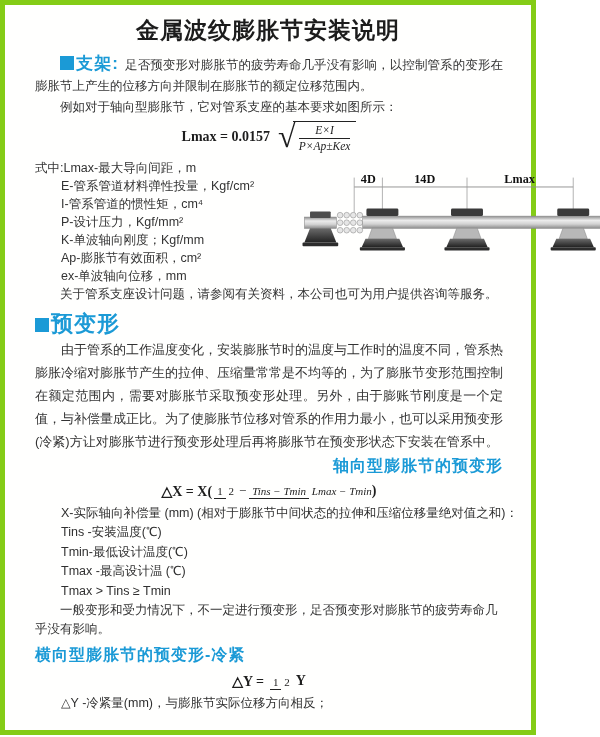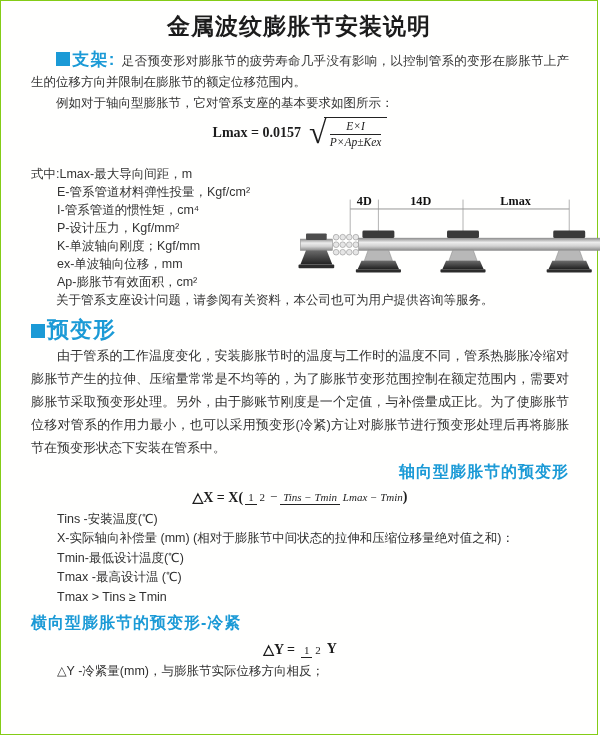--- a/index.html
+++ b/index.html
@@ -4,22 +4,22 @@
 <style>
   html,body{margin:0;padding:0;}
   body{
     width:600px;height:737px;overflow:hidden;
     background:#ffffff;
     font-family:"Liberation Sans",sans-serif;
     color:#303030;
     -webkit-font-smoothing:antialiased;
   }
   .page{
-    width:598px;height:735px;
-    border:1px solid #84cc16;
+    width:536px;height:735px;
+    border:5px solid #84cc16;
     background:#fffffe;
     box-sizing:border-box;
     position:relative;
   }
   .doc-title{
     text-align:center;
     font-size:23px;font-weight:700;color:#1c1c1c;
     padding-top:10px;line-height:30px;letter-spacing:1px;
   }
   .content{padding:0 28px 0 30px;}
@@ -58,21 +58,21 @@
   .frac{display:inline-flex;flex-direction:column;text-align:center;vertical-align:middle;font-size:11.5px;line-height:13px;}
   .frac .num{border-bottom:1px solid #222;padding:0 3px 1px 3px;}
   .frac .den{padding-top:1px;}
   .it{font-style:italic;}
   .f2{margin:4px 0 4px 0;}
   .f2 .frac,.f3 .frac{font-size:11px;line-height:12px;}
   .f-mid{vertical-align:middle;display:inline-block;}
   .f-op{font-size:13px;vertical-align:middle;padding:0 3px;}
   .f3{margin:5px 0 3px 0;}
   
-  .defs-row{display:flex;margin-top:16px;align-items:flex-end;}
+  .defs-row{display:flex;margin-top:6px;}
   .def-col{flex:0 0 275px;}
   .def-line{font-size:12.5px;line-height:18px;color:#333;white-space:nowrap;}
   .def-line.ind1{padding-left:26px;}
   .where-lbl{margin-right:0;}
   .diagram-wrap{flex:1;padding-top:12px;margin-left:-8px;}
   .note-line{font-size:12.5px;line-height:19px;color:#333;}
   .p-predeform{font-size:13px;line-height:23px;text-align:justify;color:#333;margin-top:2px;}
   .ax-where{font-size:12.5px;line-height:20px;text-align:justify;margin-top:2px;}
   .ax-def{font-size:12.5px;line-height:19.5px;padding-left:26px;white-space:nowrap;}
   .lat-def{font-size:12.5px;line-height:20px;padding-left:26px;}
@@ -102,22 +102,22 @@
       </span>
     </div>
 
     <div class="defs-row">
       <div class="def-col">
         <div class="def-line"><span class="where-lbl">式中:</span><span>Lmax-最大导向间距，m</span></div>
         <div class="def-line ind1">E-管系管道材料弹性投量，Kgf/cm²</div>
         <div class="def-line ind1">I-管系管道的惯性矩，cm⁴</div>
         <div class="def-line ind1">P-设计压力，Kgf/mm²</div>
         <div class="def-line ind1">K-单波轴向刚度；Kgf/mm</div>
+        <div class="def-line ind1">Ap-膨胀节有效面积，cm²</div>
         <div class="def-line ind1">ex-单波轴向位移，mm</div>
-        <div class="def-line ind1">Ap-膨胀节有效面积，cm²</div>
       </div>
       <div class="diagram-wrap">
         <svg viewBox="0 0 350 100" width="330" height="94">
           <defs>
             <linearGradient id="pg" x1="0" y1="0" x2="0" y2="1">
               <stop offset="0" stop-color="#8f8f8f"></stop>
               <stop offset="0.35" stop-color="#ececec"></stop>
               <stop offset="0.65" stop-color="#d2d2d2"></stop>
               <stop offset="1" stop-color="#8c8c8c"></stop>
             </linearGradient>
@@ -192,25 +192,26 @@
     <div class="sub-head ind">轴向型膨胀节的预变形</div>
     <div class="formula f2">
       <span class="f-lhs">△X = X(</span><span class="frac f-mid" style="margin:0 2px;">
         <span class="num">1</span>
         <span class="den">2</span>
       </span><span class="f-op">−</span><span class="frac f-mid it">
         <span class="num">Tins − Tmin</span>
         <span class="den">Lmax − Tmin</span>
       </span><span class="f-lhs">)</span>
     </div>
+    <div class="ax-def">X-实际轴向补偿量 (mm) (相对于膨胀节中间状态的拉伸和压缩位移量绝对值之和)：</div>
     <div class="ax-def">Tins -安装温度(℃)</div>
-    <div class="ax-def">X-实际轴向补偿量 (mm) (相对于膨胀节中间状态的拉伸和压缩位移量绝对值之和)：</div>
     <div class="ax-def">Tmin-最低设计温度(℃)</div>
     <div class="ax-def">Tmax -最高设计温 (℃)</div>
     <div class="ax-def">Tmax &gt; Tins ≥ Tmin</div>
+    <div class="note-line indent">一般变形和受力情况下，不一定进行预变形，足否预变形对膨胀节的疲劳寿命几乎没有影响。</div>
 
     <div class="sub-head" style="margin-top:5px;">横向型膨胀节的预变形-冷紧</div>
     <div class="formula f3">
       <span class="f-lhs">△Y =</span>
       <span class="frac f-mid" style="margin:0 2px;">
         <span class="num">1</span>
         <span class="den">2</span>
       </span>
       <span class="f-lhs">Y</span>
     </div>

